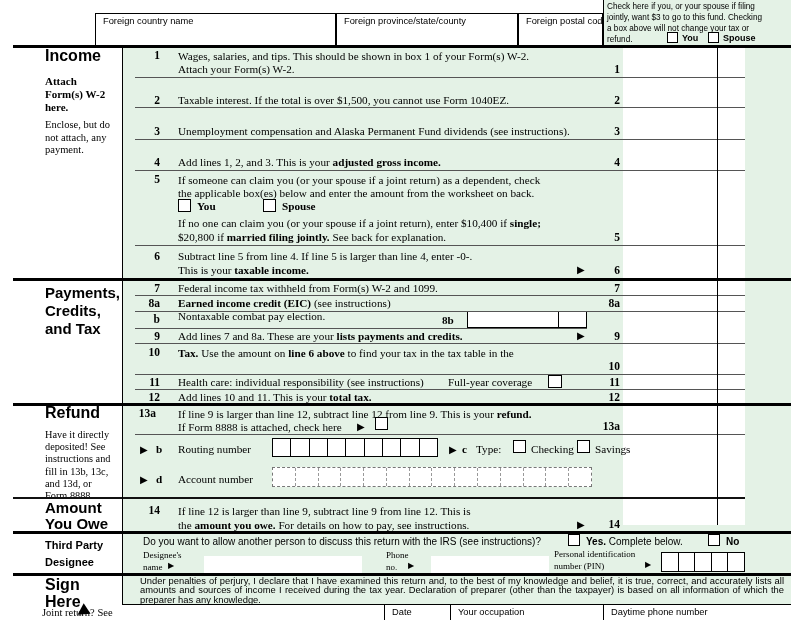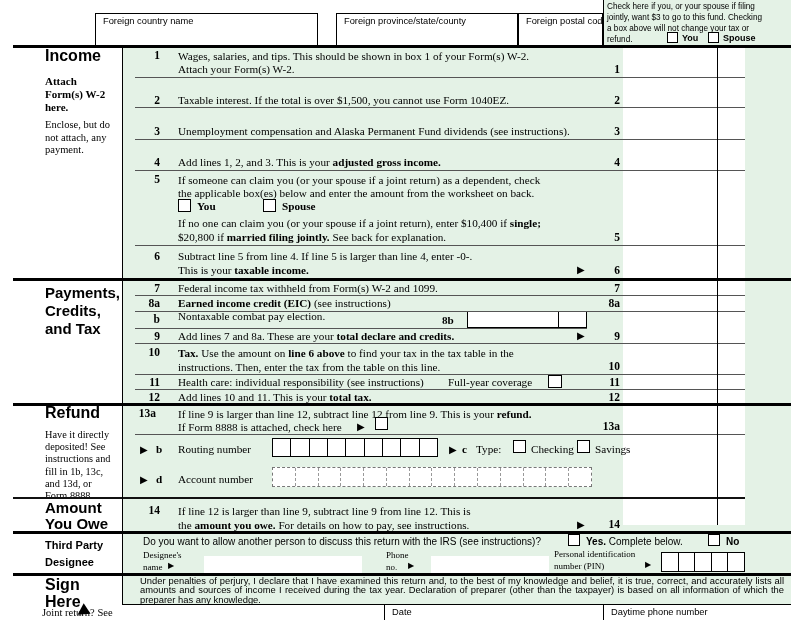--- a/index.html
+++ b/index.html
@@ -50,21 +50,21 @@
   <div class="amt" style="top:278px;height:17px"></div>
   <div class="amt" style="top:295px;height:16px"></div>
   <div class="amt" style="top:311px;height:32px"></div>
   <div class="amt" style="top:343px;height:31px"></div>
   <div class="amt" style="top:374px;height:15px"></div>
   <div class="amt" style="top:389px;height:14px"></div>
   <div class="amt" style="top:403px;height:31px"></div>
   <div class="amt" style="top:434px;height:63px"></div>
   <div class="amt" style="top:497px;height:28px"></div>
 
-  <div class="fbox" style="left:95px;width:223px">
+  <div class="fbox" style="left:95px;width:241px">
     <span class="flab">Foreign country name</span>
   </div>
   <div class="fbox" style="left:336px;width:182px">
     <span class="flab">Foreign province/state/county</span>
   </div>
   <div class="fbox" style="left:518px;width:85px">
     <span class="flab">Foreign postal code</span>
   </div>
 
   <div class="abs green" style="left:603px;top:0;width:188px;height:46px;border-left:1.5px solid #000;font-family:'Liberation Sans',sans-serif;font-size:8.2px;line-height:11px">
@@ -84,21 +84,21 @@
   </div>
   <div class="note" style="top:119px;line-height:12.5px">
     <span>Enclose, but do</span><br><span>not attach, any</span><br><span>payment.</span>
   </div>
   <div class="head" style="top:284px;line-height:18px">
     <span>Payments,</span><br><span>Credits,</span><br><span>and Tax</span>
   </div>
   <div class="head" style="top:405px;font-size:16px">Refund</div>
   <div class="note" style="top:429px;font-size:10.3px;line-height:12.2px">
     <span>Have it directly</span><br><span>deposited! See</span><br>
-    <span>instructions and</span><br><span>fill in 1b, 13c,</span><br>
+    <span>instructions and</span><br><span>fill in 13b, 13c,</span><br>
     <span>and 13d, or</span><br><span>Form 8888.</span>
   </div>
   <div class="head" style="top:500px;line-height:16px">
     <span>Amount</span><br><span>You Owe</span>
   </div>
   <div class="head" style="top:537px;font-size:11px;line-height:16.5px">
     <span>Third Party</span><br><span>Designee</span>
   </div>
   <div class="head" style="top:576px;font-size:16px;line-height:17px">
     <span>Sign</span><br><span>Here</span>
@@ -159,30 +159,29 @@
   <div class="nR" style="top:297px">8a</div>
 
   <div class="nL" style="top:313px">b</div>
   <div class="d" style="left:178px;top:310px">Nontaxable combat pay election.</div>
   <div class="d b" style="left:442px;top:314px">8b</div>
   <div class="wbox" style="left:467px;top:311px;width:120px;height:17px;border:1px solid #000"></div>
   <div class="vl" style="left:558px;top:311px;height:17px"></div>
 
   <div class="nL" style="top:330px">9</div>
   <div class="d" style="left:178px;top:330px">
-    <span>Add lines 7 and 8a. These are your </span><span class="b">total declare and credits.</span>
+    <span>Add lines 7 and 8a. These are your </span><span class="b">lists payments and credits.</span>
   </div>
   <span class="ar" style="left:577px;top:330px">▶</span>
   <div class="nR" style="top:330px">9</div>
 
   <div class="nL" style="top:346px">10</div>
   <div class="d" style="left:178px;top:347px">
     <span class="b">Tax.</span><span> Use the amount on </span><span class="b">line 6 above</span><span> to find your tax in the tax table in the</span>
   </div>
-  <div class="d" style="left:178px;top:361px">instructions. Then, enter the tax from the table on this line.</div>
   <div class="nR" style="top:360px">10</div>
 
   <div class="nL" style="top:376px">11</div>
   <div class="d" style="left:178px;top:376px">Health care: individual responsibility (see instructions)</div>
   <div class="d" style="left:448px;top:376px">Full-year coverage</div>
   <span class="chk" style="left:548px;top:375px;width:14px"></span>
   <div class="nR" style="top:376px">11</div>
 
   <div class="nL" style="top:391px">12</div>
   <div class="d" style="left:178px;top:391px">
@@ -275,20 +274,23 @@
       <span></span>
       <span></span>
       <span></span>
       <span></span>
   </div>
 
   <div class="abs s" style="left:140px;top:576px;width:644px;font-size:9.4px;line-height:9.4px;text-align:justify">Under penalties of perjury, I declare that I have examined this return and, to the best of my knowledge and belief, it is true, correct, and accurately lists all amounts and sources of income I received during the tax year. Declaration of preparer (other than the taxpayer) is based on all information of which the preparer has any knowledge.</div>
 
   <div class="sig" style="left:384px;width:66px">
     <span class="flab">Date</span>
+  </div>
+  <div class="sig" style="left:450px;width:153px">
+    <span class="flab">Your occupation</span>
   </div>
   <div class="sig" style="left:603px;width:188px">
     <span class="flab">Daytime phone number</span>
   </div>
 
   <div class="hv" style="left:13px;top:45px;width:778px"></div>
   <div class="hl" style="left:135px;top:77px;width:610px"></div>
   <div class="hl" style="left:135px;top:107px;width:610px"></div>
   <div class="hl" style="left:135px;top:139px;width:610px"></div>
   <div class="hl" style="left:135px;top:170px;width:610px"></div>

